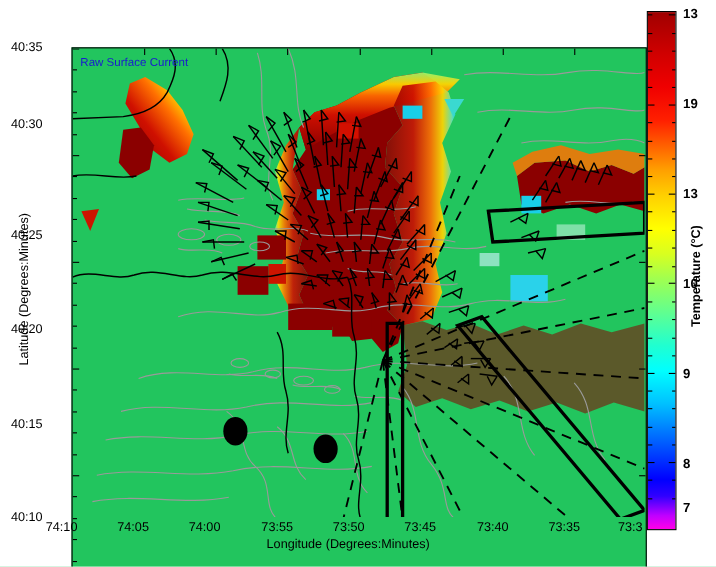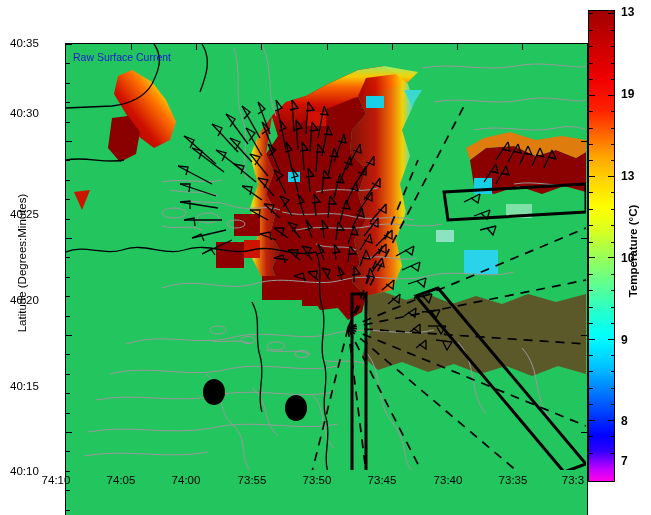--- a/index.html
+++ b/index.html
@@ -547,20 +547,21 @@
 
   <div>
     <div class="ylab" style="left:10px;top:43px">40:35</div>
     <div class="ylab" style="left:10px;top:113px">40:30</div>
     <div class="ylab" style="left:10px;top:214px">40:25</div>
     <div class="ylab" style="left:10px;top:300px">40:20</div>
     <div class="ylab" style="left:10px;top:386px">40:15</div>
     <div class="ylab" style="left:10px;top:471px">40:10</div>
   </div>
 
+  <div id="xaxis-title">Longitude (Degrees:Minutes)</div>
   <div id="yaxis-title">Latitude (Degrees:Minutes)</div>
 
   <div id="cbar">
     <div class="cbtick" style="top:0.5%"></div>
     <div class="cbtickmL" style="top:0.5%"></div>
     <div class="cbtickm" style="top:4%"></div>
       <div class="cbtickmL" style="top:4%"></div>
     <div class="cbtickm" style="top:7.5%"></div>
       <div class="cbtickmL" style="top:7.5%"></div>
     <div class="cbtickm" style="top:11%"></div>

